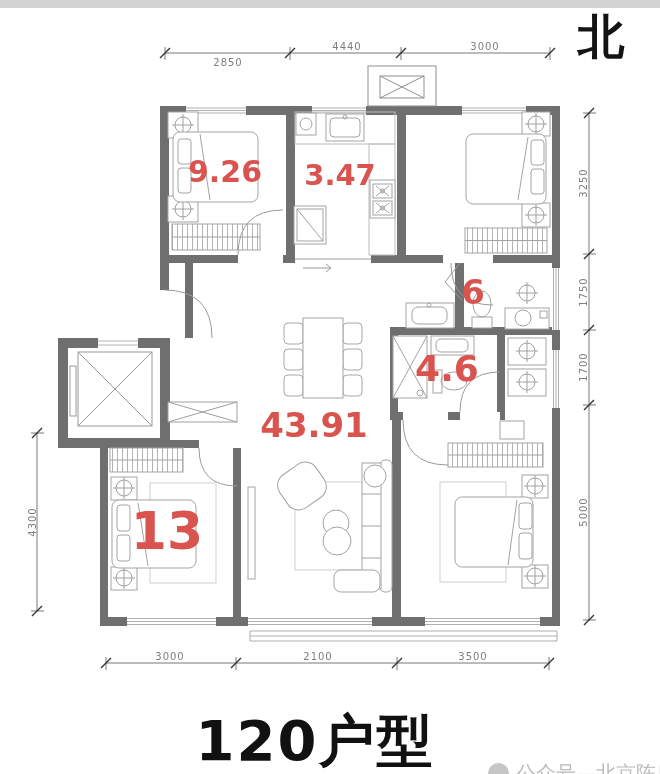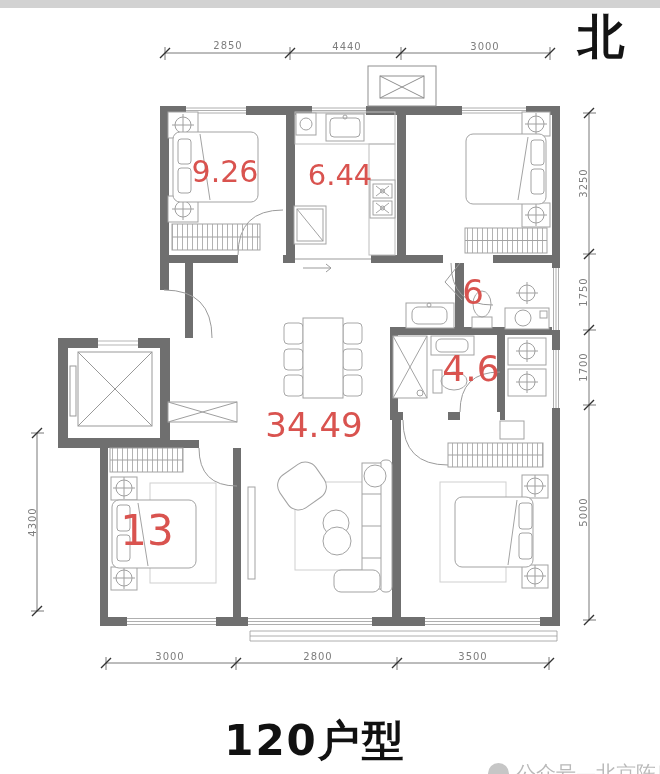--- a/index.html
+++ b/index.html
@@ -1,28 +1,28 @@
 <!DOCTYPE html>
 <html><head>
 <meta charset="utf-8">
 <style>
   html,body{margin:0;padding:0;background:#ffffff;}
   .page{position:relative;width:660px;height:774px;overflow:hidden;background:#ffffff;
         font-family:"DejaVu Sans",sans-serif;}
   .top-strip{position:absolute;left:0;top:0;width:660px;height:8px;background:#d2d2d2;}
   .plan-svg{position:absolute;left:0;top:0;}
-  .area-label{position:absolute;transform:translate(-50%,-50%);font-weight:normal;
+  .area-label{position:absolute;transform:translate(-50%,-50%);font-weight:bold;
         color:#d9534f;white-space:nowrap;line-height:1;}
   .dim{position:absolute;transform:translate(-50%,-50%);font-size:10px;color:#7d7d7d;
         letter-spacing:1px;white-space:nowrap;line-height:1;}
   .dim.v{transform:translate(-50%,-50%) rotate(-90deg);}
   .compass{position:absolute;left:601px;top:36px;transform:translate(-50%,-50%);
         font-size:47px;font-weight:bold;color:#141414;line-height:1;}
   .plan-title{position:absolute;left:315px;top:741px;transform:translate(-50%,-50%);
-        font-size:42px;font-weight:900;color:#111111;letter-spacing:2px;white-space:nowrap;line-height:1;}
+        font-size:56px;font-weight:900;color:#111111;letter-spacing:2px;white-space:nowrap;line-height:1;}
   .watermark{position:absolute;left:488px;top:760px;display:flex;align-items:center;gap:7px;
         color:#b9b9b9;}
   .watermark .dot{width:21px;height:21px;border-radius:50%;background:#c6c6c6;flex:0 0 auto;}
   .watermark .wm-text{font-size:20px;white-space:nowrap;}
 </style>
 </head>
 <body>
 
 <div class="page">
   <div class="top-strip"></div>
@@ -284,31 +284,31 @@
         <rect x="519" y="503" width="13" height="26" rx="3"></rect>
         <rect x="519" y="533" width="13" height="26" rx="3"></rect>
         <path d="M517,500 L508,565" fill="none"></path>
       </g>
     </g>
   </svg>
 
   <div class="compass">北</div>
 
   <div class="area-label" style="left:225px;top:172px;font-size:30px">9.26</div>
-  <div class="area-label" style="left:340px;top:175px;font-size:29px">6.44</div>
+  <div class="area-label" style="left:340px;top:175px;font-size:29px">3.47</div>
   <div class="area-label" style="left:473px;top:292px;font-size:34px">6</div>
-  <div class="area-label" style="left:471px;top:369px;font-size:36px">4.6</div>
-  <div class="area-label" style="left:314px;top:425px;font-size:34px">34.49</div>
-  <div class="area-label" style="left:147px;top:531px;font-size:42px">13</div>
-
-  <div class="dim" style="left:228px;top:46px">2850</div>
+  <div class="area-label" style="left:447px;top:369px;font-size:36px">4.6</div>
+  <div class="area-label" style="left:314px;top:425px;font-size:34px">43.91</div>
+  <div class="area-label" style="left:167px;top:531px;font-size:52px">13</div>
+
+  <div class="dim" style="left:228px;top:63px">2850</div>
   <div class="dim" style="left:347px;top:47px">4440</div>
   <div class="dim" style="left:485px;top:47px">3000</div>
   <div class="dim" style="left:170px;top:657px">3000</div>
-  <div class="dim" style="left:318px;top:657px">2800</div>
+  <div class="dim" style="left:318px;top:657px">2100</div>
   <div class="dim" style="left:473px;top:657px">3500</div>
   <div class="dim v" style="left:584px;top:183px">3250</div>
   <div class="dim v" style="left:584px;top:292px">1750</div>
   <div class="dim v" style="left:584px;top:367px">1700</div>
   <div class="dim v" style="left:584px;top:512px">5000</div>
   <div class="dim v" style="left:33px;top:522px">4300</div>
 
   <div class="plan-title">120户型</div>
 
   <div class="watermark">

